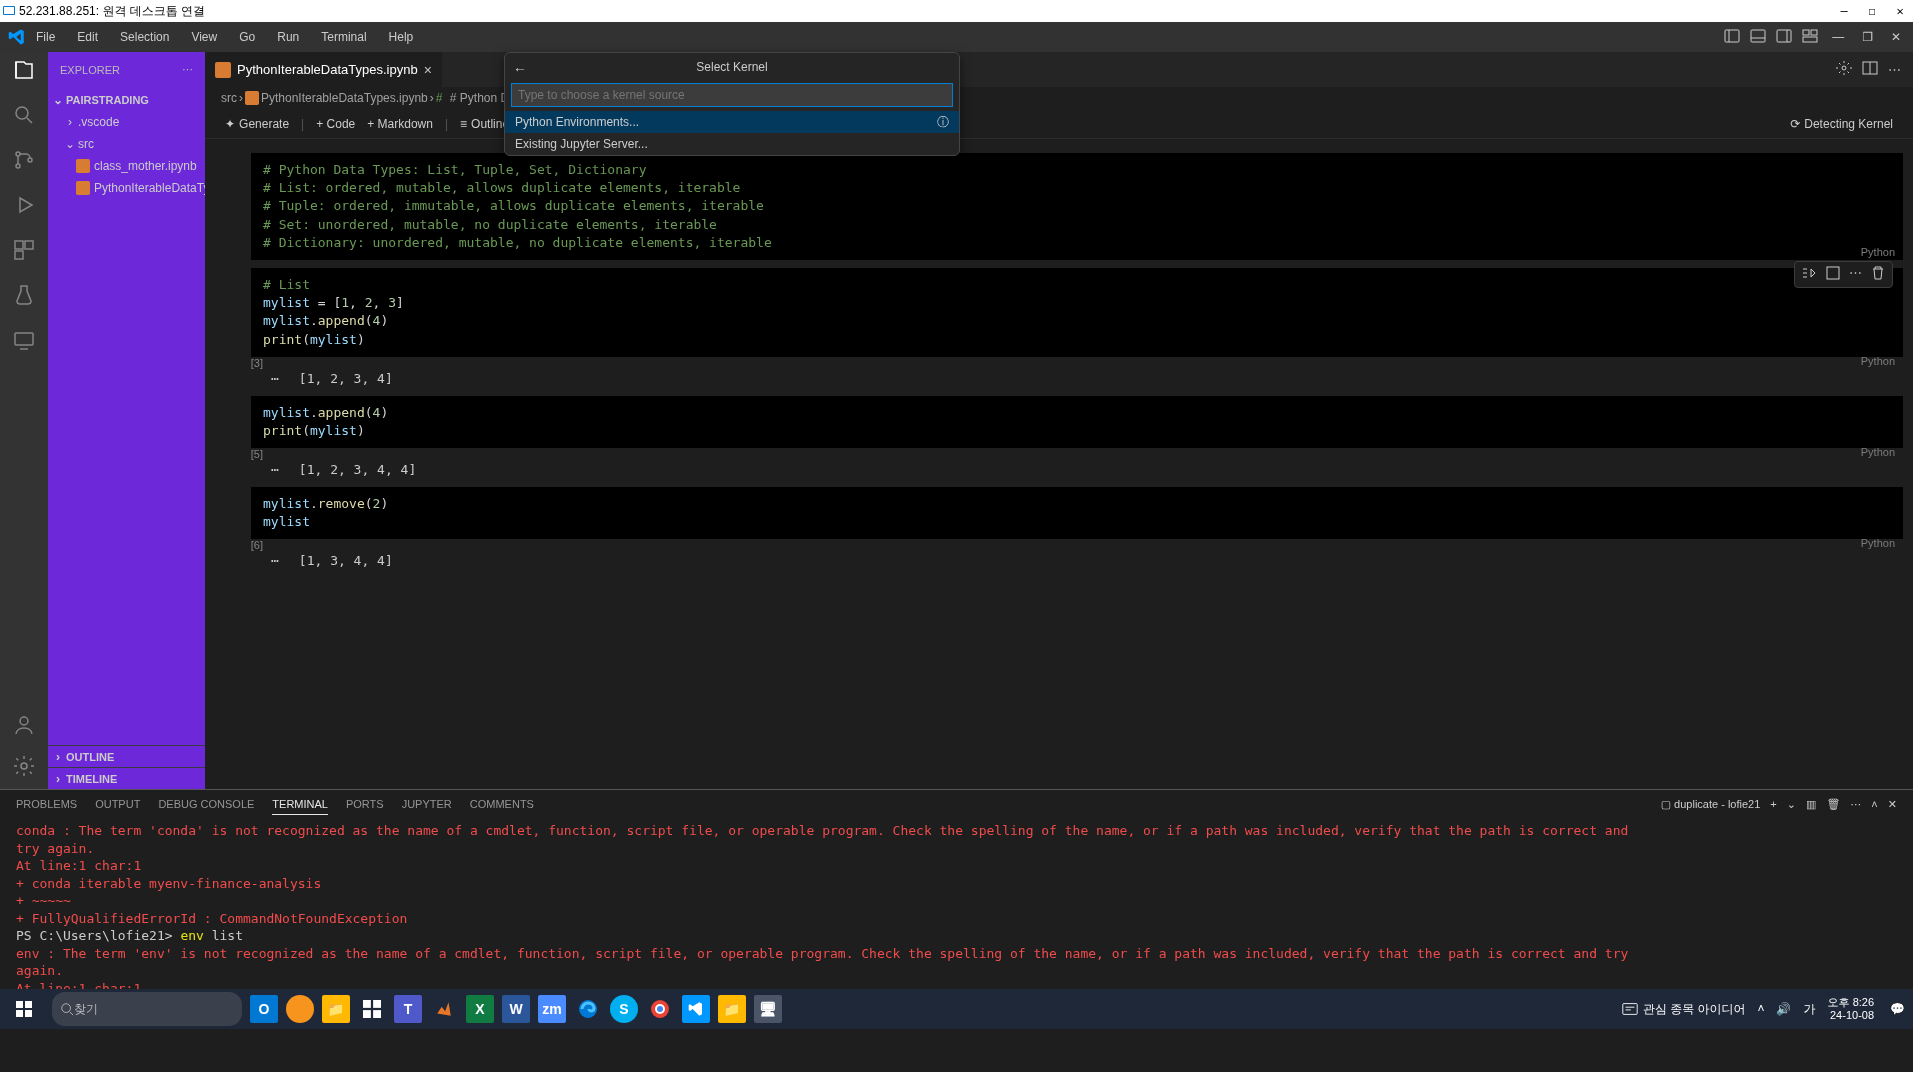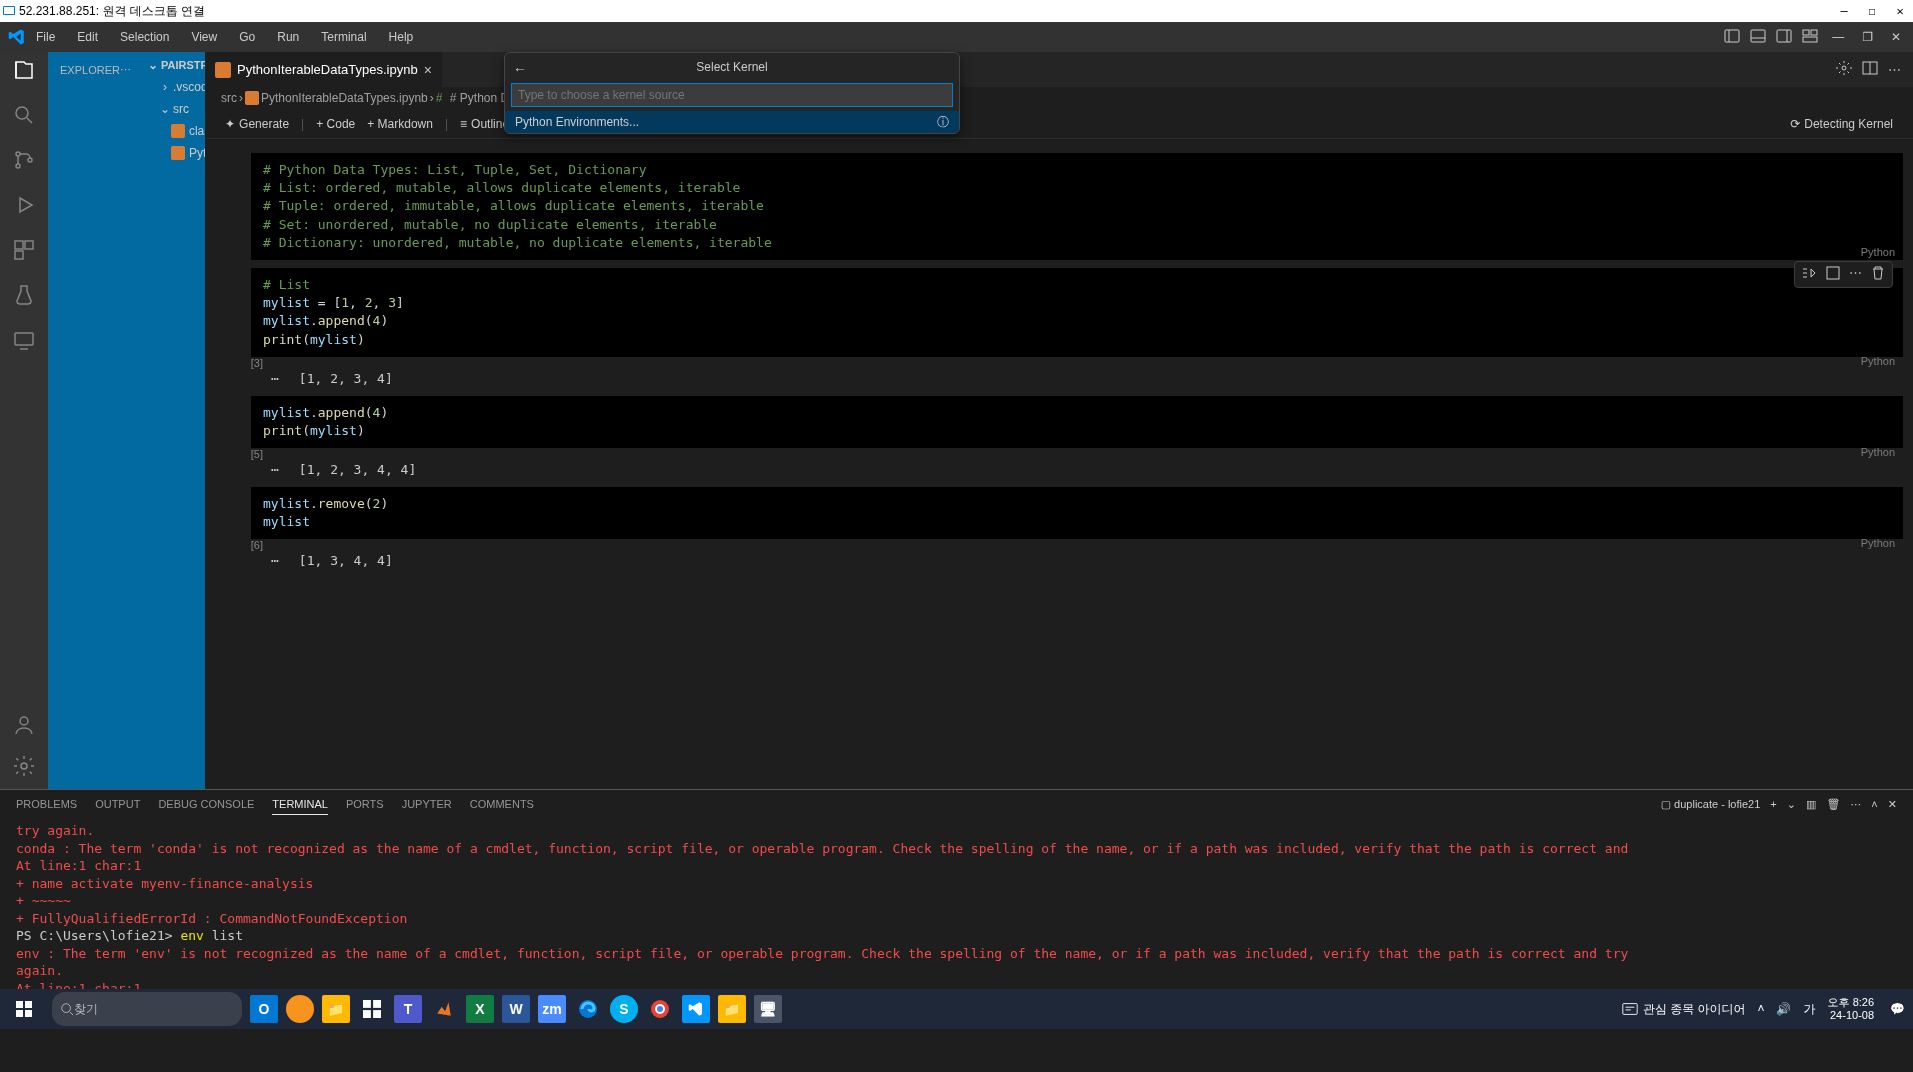--- a/index.html
+++ b/index.html
@@ -12,21 +12,21 @@
 .menu { display: flex; gap: 22px; padding-left: 8px; }
 .menu div { cursor: pointer; }
 .titlebar-spacer { flex: 1; }
 .titlebar-icons { display: flex; gap: 10px; align-items: center; }
 .titlebar-icons svg { width: 16px; height: 16px; }
 .body-area { display: flex; height: 737px; }
 .activity-bar { width: 48px; background: #333333; display: flex; flex-direction: column; align-items: center; padding-top: 6px; gap: 18px; position: relative; }
 .activity-bar svg { width: 24px; height: 24px; color: #858585; }
 .activity-bar .active svg { color: #ffffff; }
 .activity-bar .bottom-icons { position: absolute; bottom: 8px; display: flex; flex-direction: column; gap: 14px; align-items: center; }
-.sidebar { width: 157px; background: #0369a1; display: flex; flex-direction: row; overflow: hidden; }
+.sidebar { width: 157px; background: #6d28d9; display: flex; flex-direction: column; overflow: hidden; }
 .sidebar-header { height: 35px; display: flex; align-items: center; padding: 0 12px; font-size: 11px; color: #bbbbbb; justify-content: space-between; }
 .sidebar-section { padding: 2px 0; }
 .section-title { display: flex; align-items: center; height: 22px; font-size: 11px; font-weight: 700; padding-left: 2px; cursor: pointer; }
 .chevron { width: 16px; text-align: center; font-size: 12px; }
 .tree-item { display: flex; align-items: center; height: 22px; font-size: 12px; cursor: pointer; }
 .tree-item.file { padding-left: 28px; }
 .tree-item.folder { padding-left: 14px; }
 .file-icon { width: 14px; height: 14px; margin-right: 4px; flex-shrink: 0; }
 .editor-area { flex: 1; background: #1e1e1e; display: flex; flex-direction: column; position: relative; }
 .tabs { height: 35px; background: #252526; display: flex; align-items: stretch; }
@@ -348,43 +348,46 @@
         <span>+</span>
         <span>⌄</span>
         <span>▥</span>
         <span>🗑</span>
         <span>⋯</span>
         <span>˄</span>
         <span>✕</span>
       </div>
     </div>
   <div class="terminal-body" id="terminal-body">
+      <div class="term-red">conda : The term 'conda' is not recognized as the name of a cmdlet, function, script file, or operable program. Check the spelling of the name, or if a path was included, verify that the path is correct and</div>
       <div class="term-red">try again.</div>
-      <div class="term-red">conda : The term 'conda' is not recognized as the name of a cmdlet, function, script file, or operable program. Check the spelling of the name, or if a path was included, verify that the path is correct and</div>
       <div class="term-red">At line:1 char:1</div>
-      <div class="term-red">+ name activate myenv-finance-analysis</div>
+      <div class="term-red">+ conda iterable myenv-finance-analysis</div>
       <div class="term-red">+ ~~~~~</div>
       <div class="term-red">    + FullyQualifiedErrorId : CommandNotFoundException</div>
       <div class="term-white"></div>
       <div class="term-white">PS C:\Users\lofie21&gt; <span class="term-yellow">env</span> list</div>
       <div class="term-red">env : The term 'env' is not recognized as the name of a cmdlet, function, script file, or operable program. Check the spelling of the name, or if a path was included, verify that the path is correct and try</div>
       <div class="term-red">again.</div>
       <div class="term-red">At line:1 char:1</div>
     </div>
 </div>
 
 <div class="kernel-picker">
   <div class="kernel-header">
     <span class="kernel-back">←</span>
     <span>Select Kernel</span>
   </div>
   <input class="kernel-input" placeholder="Type to choose a kernel source" style="">
   <div class="kernel-item selected">
     <span>Python Environments...</span>
     <span>ⓘ</span>
+  </div>
+  <div class="kernel-item">
+    <span>Existing Jupyter Server...</span>
   </div>
 </div>
 
 <div class="taskbar">
   <div class="start-btn">
     <svg width="16" height="16" viewBox="0 0 16 16">
         <rect x="0" y="0" width="7" height="7" fill="#fff"></rect>
         <rect x="9" y="0" width="7" height="7" fill="#fff"></rect>
         <rect x="0" y="9" width="7" height="7" fill="#fff"></rect>
         <rect x="9" y="9" width="7" height="7" fill="#fff"></rect>

